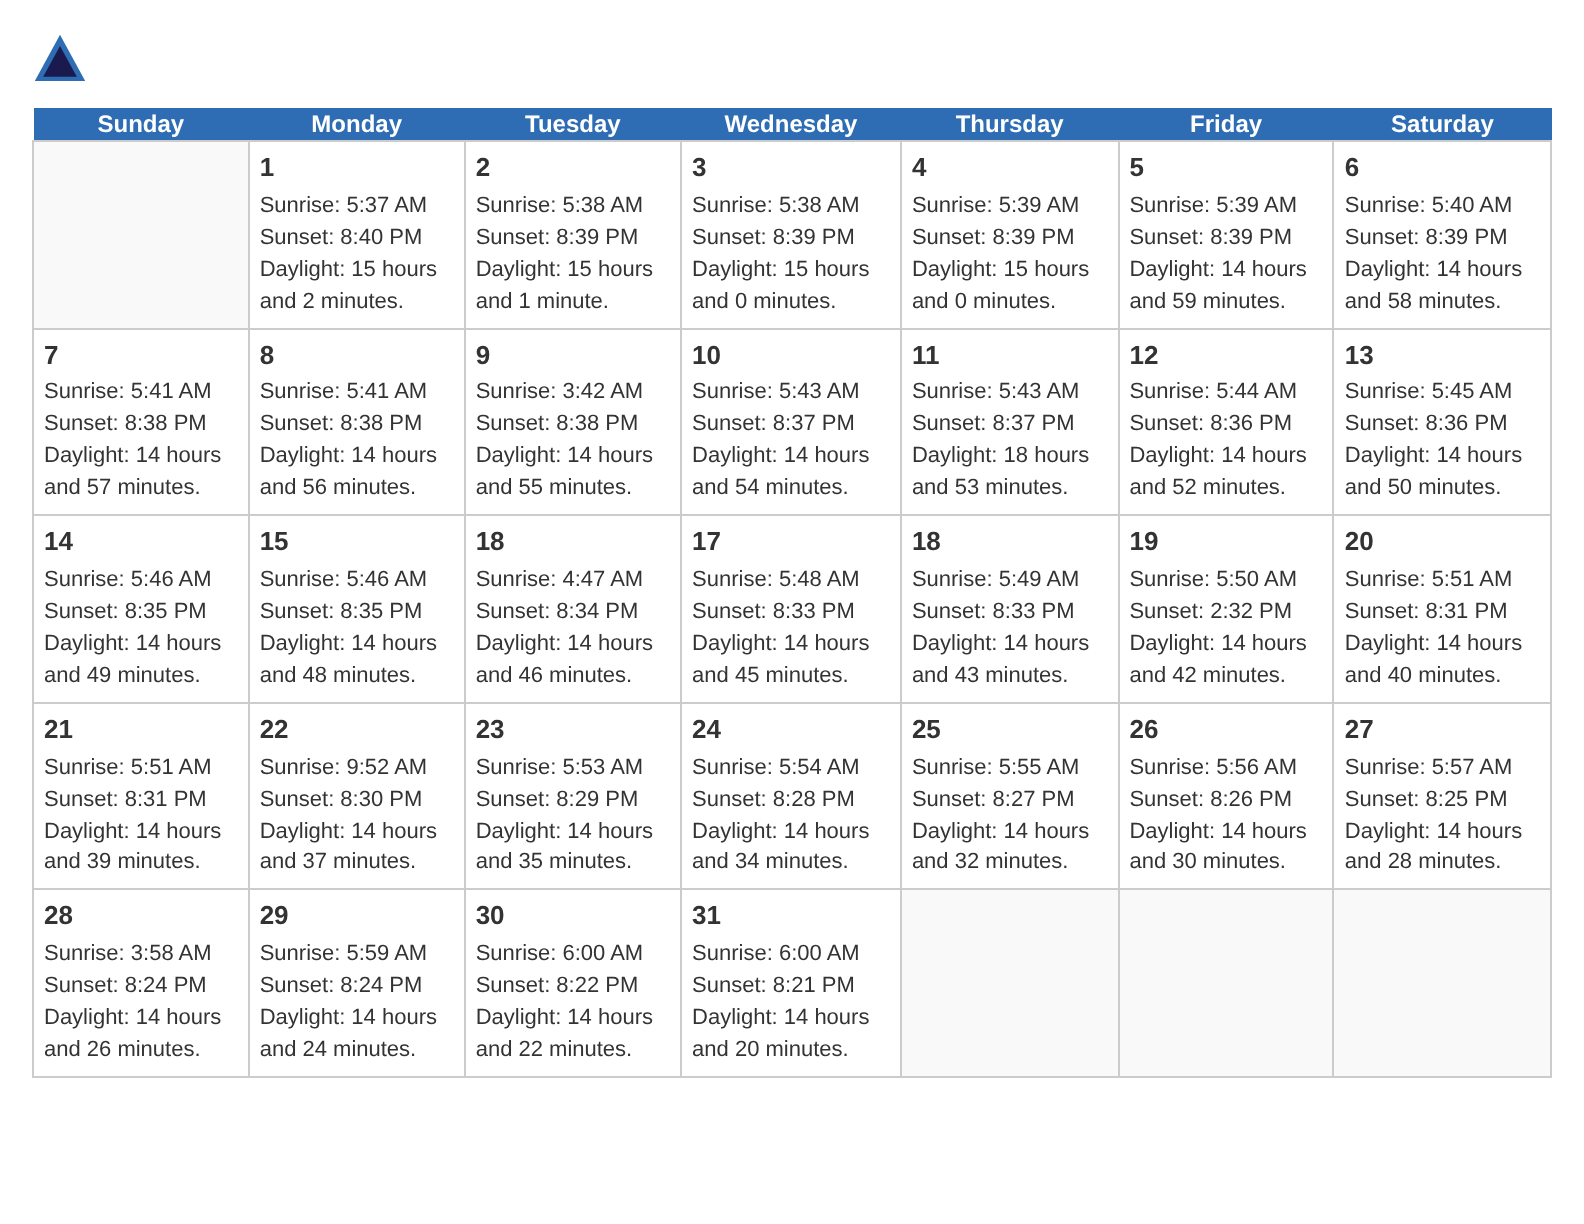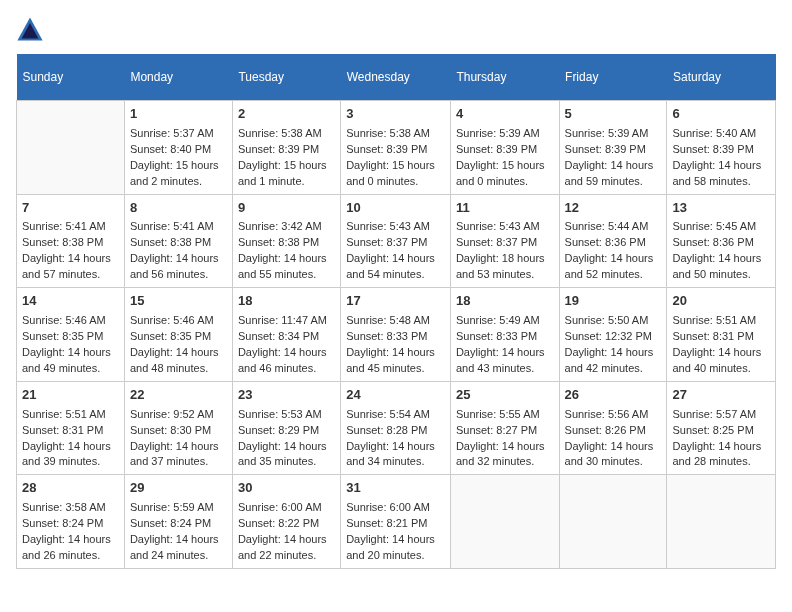--- a/index.html
+++ b/index.html
@@ -54,24 +54,24 @@
       color: #333;
     }
     table {
       width: 100%;
       border-collapse: collapse;
       font-size: 11px;
     }
     thead tr th {
       background-color: #2e6db4;
       color: white;
-      text-align: left;
-      padding: 16px 6px;
+      text-align: center;
+      padding: 1px 6px;
       font-size: 12px;
-      font-weight: normal;
+      font-weight: bold;
     }
     tbody tr td {
       border: 1px solid #ccc;
       vertical-align: top;
       padding: 4px 5px;
       width: 113px;
       height: 72px;
       color: #333;
       line-height: 1.45;
     }
@@ -132,24 +132,24 @@
         <td><span class="day-num">8</span><span>Sunrise: 5:41 AM</span><br><span>Sunset: 8:38 PM</span><br><span>Daylight: 14 hours and 56 minutes.</span></td>
         <td><span class="day-num">9</span><span>Sunrise: 3:42 AM</span><br><span>Sunset: 8:38 PM</span><br><span>Daylight: 14 hours and 55 minutes.</span></td>
         <td><span class="day-num">10</span><span>Sunrise: 5:43 AM</span><br><span>Sunset: 8:37 PM</span><br><span>Daylight: 14 hours and 54 minutes.</span></td>
         <td><span class="day-num">11</span><span>Sunrise: 5:43 AM</span><br><span>Sunset: 8:37 PM</span><br><span>Daylight: 18 hours and 53 minutes.</span></td>
         <td><span class="day-num">12</span><span>Sunrise: 5:44 AM</span><br><span>Sunset: 8:36 PM</span><br><span>Daylight: 14 hours and 52 minutes.</span></td>
         <td><span class="day-num">13</span><span>Sunrise: 5:45 AM</span><br><span>Sunset: 8:36 PM</span><br><span>Daylight: 14 hours and 50 minutes.</span></td>
       </tr>
       <tr>
         <td><span class="day-num">14</span><span>Sunrise: 5:46 AM</span><br><span>Sunset: 8:35 PM</span><br><span>Daylight: 14 hours and 49 minutes.</span></td>
         <td><span class="day-num">15</span><span>Sunrise: 5:46 AM</span><br><span>Sunset: 8:35 PM</span><br><span>Daylight: 14 hours and 48 minutes.</span></td>
-        <td><span class="day-num">18</span><span>Sunrise: 11:47 AM</span><br><span>Sunset: 8:34 PM</span><br><span>Daylight: 14 hours and 46 minutes.</span></td>
+        <td><span class="day-num">18</span><span>Sunrise: 4:47 AM</span><br><span>Sunset: 8:34 PM</span><br><span>Daylight: 14 hours and 46 minutes.</span></td>
         <td><span class="day-num">17</span><span>Sunrise: 5:48 AM</span><br><span>Sunset: 8:33 PM</span><br><span>Daylight: 14 hours and 45 minutes.</span></td>
         <td><span class="day-num">18</span><span>Sunrise: 5:49 AM</span><br><span>Sunset: 8:33 PM</span><br><span>Daylight: 14 hours and 43 minutes.</span></td>
-        <td><span class="day-num">19</span><span>Sunrise: 5:50 AM</span><br><span>Sunset: 12:32 PM</span><br><span>Daylight: 14 hours and 42 minutes.</span></td>
+        <td><span class="day-num">19</span><span>Sunrise: 5:50 AM</span><br><span>Sunset: 2:32 PM</span><br><span>Daylight: 14 hours and 42 minutes.</span></td>
         <td><span class="day-num">20</span><span>Sunrise: 5:51 AM</span><br><span>Sunset: 8:31 PM</span><br><span>Daylight: 14 hours and 40 minutes.</span></td>
       </tr>
       <tr>
         <td><span class="day-num">21</span><span>Sunrise: 5:51 AM</span><br><span>Sunset: 8:31 PM</span><br><span>Daylight: 14 hours and 39 minutes.</span></td>
         <td><span class="day-num">22</span><span>Sunrise: 9:52 AM</span><br><span>Sunset: 8:30 PM</span><br><span>Daylight: 14 hours and 37 minutes.</span></td>
         <td><span class="day-num">23</span><span>Sunrise: 5:53 AM</span><br><span>Sunset: 8:29 PM</span><br><span>Daylight: 14 hours and 35 minutes.</span></td>
         <td><span class="day-num">24</span><span>Sunrise: 5:54 AM</span><br><span>Sunset: 8:28 PM</span><br><span>Daylight: 14 hours and 34 minutes.</span></td>
         <td><span class="day-num">25</span><span>Sunrise: 5:55 AM</span><br><span>Sunset: 8:27 PM</span><br><span>Daylight: 14 hours and 32 minutes.</span></td>
         <td><span class="day-num">26</span><span>Sunrise: 5:56 AM</span><br><span>Sunset: 8:26 PM</span><br><span>Daylight: 14 hours and 30 minutes.</span></td>
         <td><span class="day-num">27</span><span>Sunrise: 5:57 AM</span><br><span>Sunset: 8:25 PM</span><br><span>Daylight: 14 hours and 28 minutes.</span></td>

